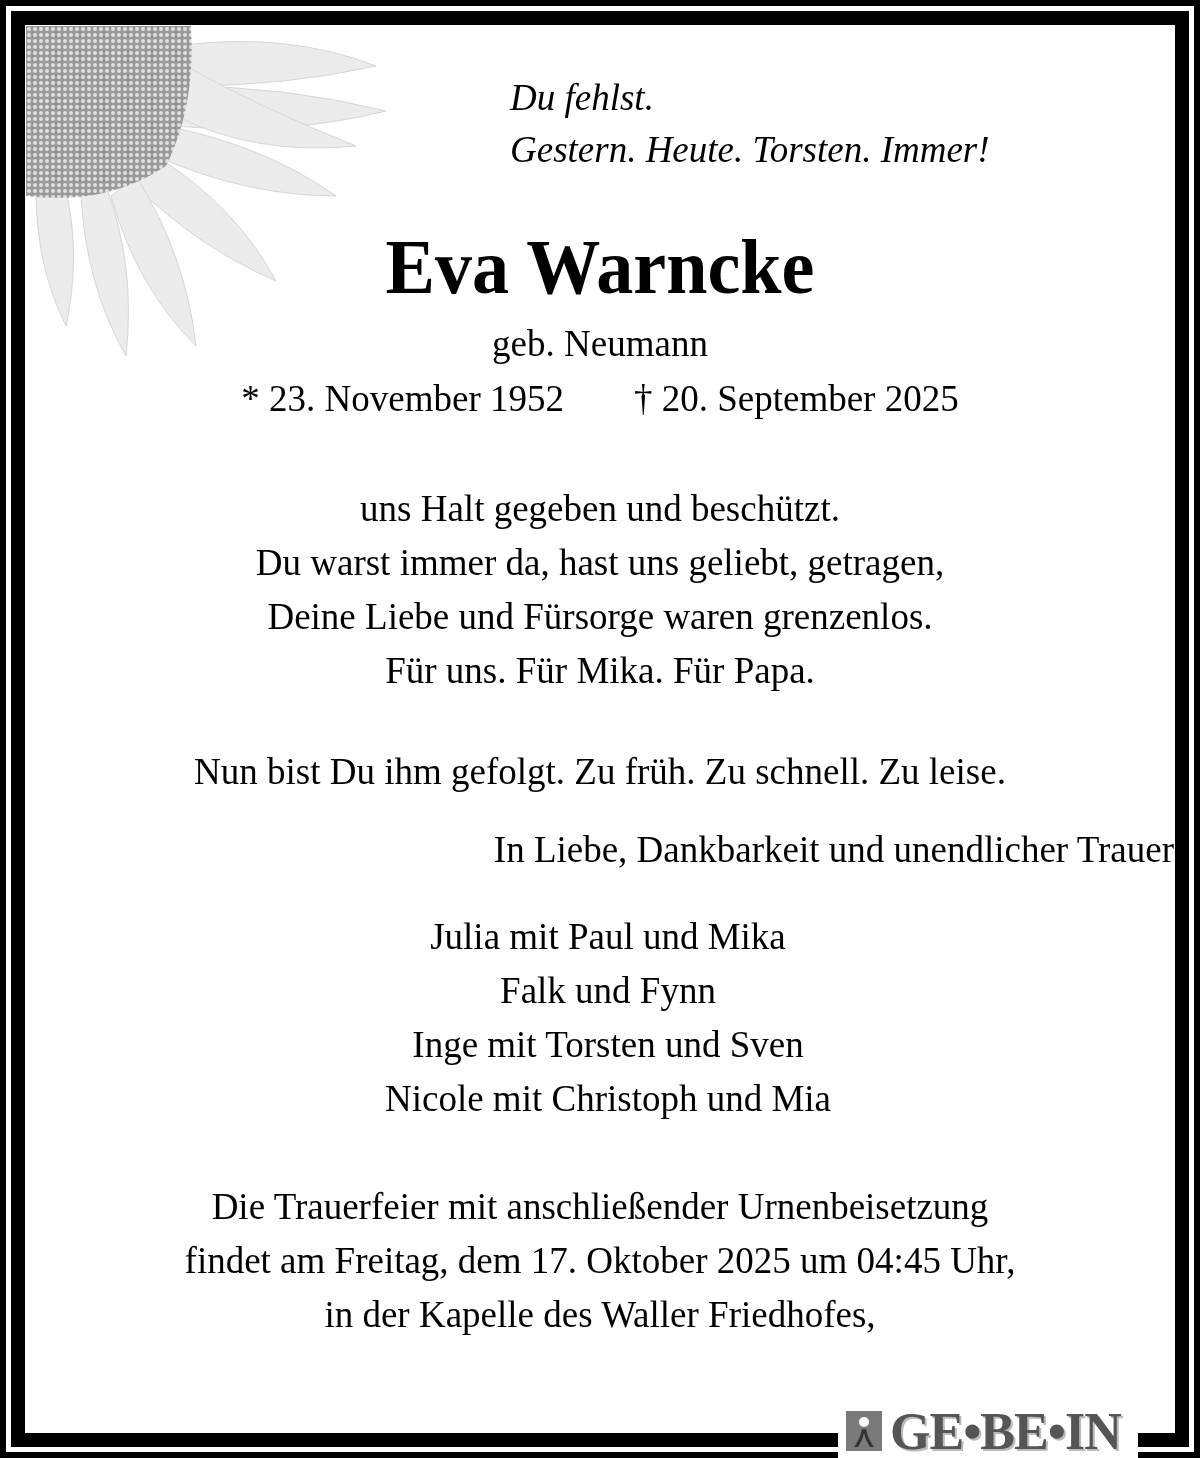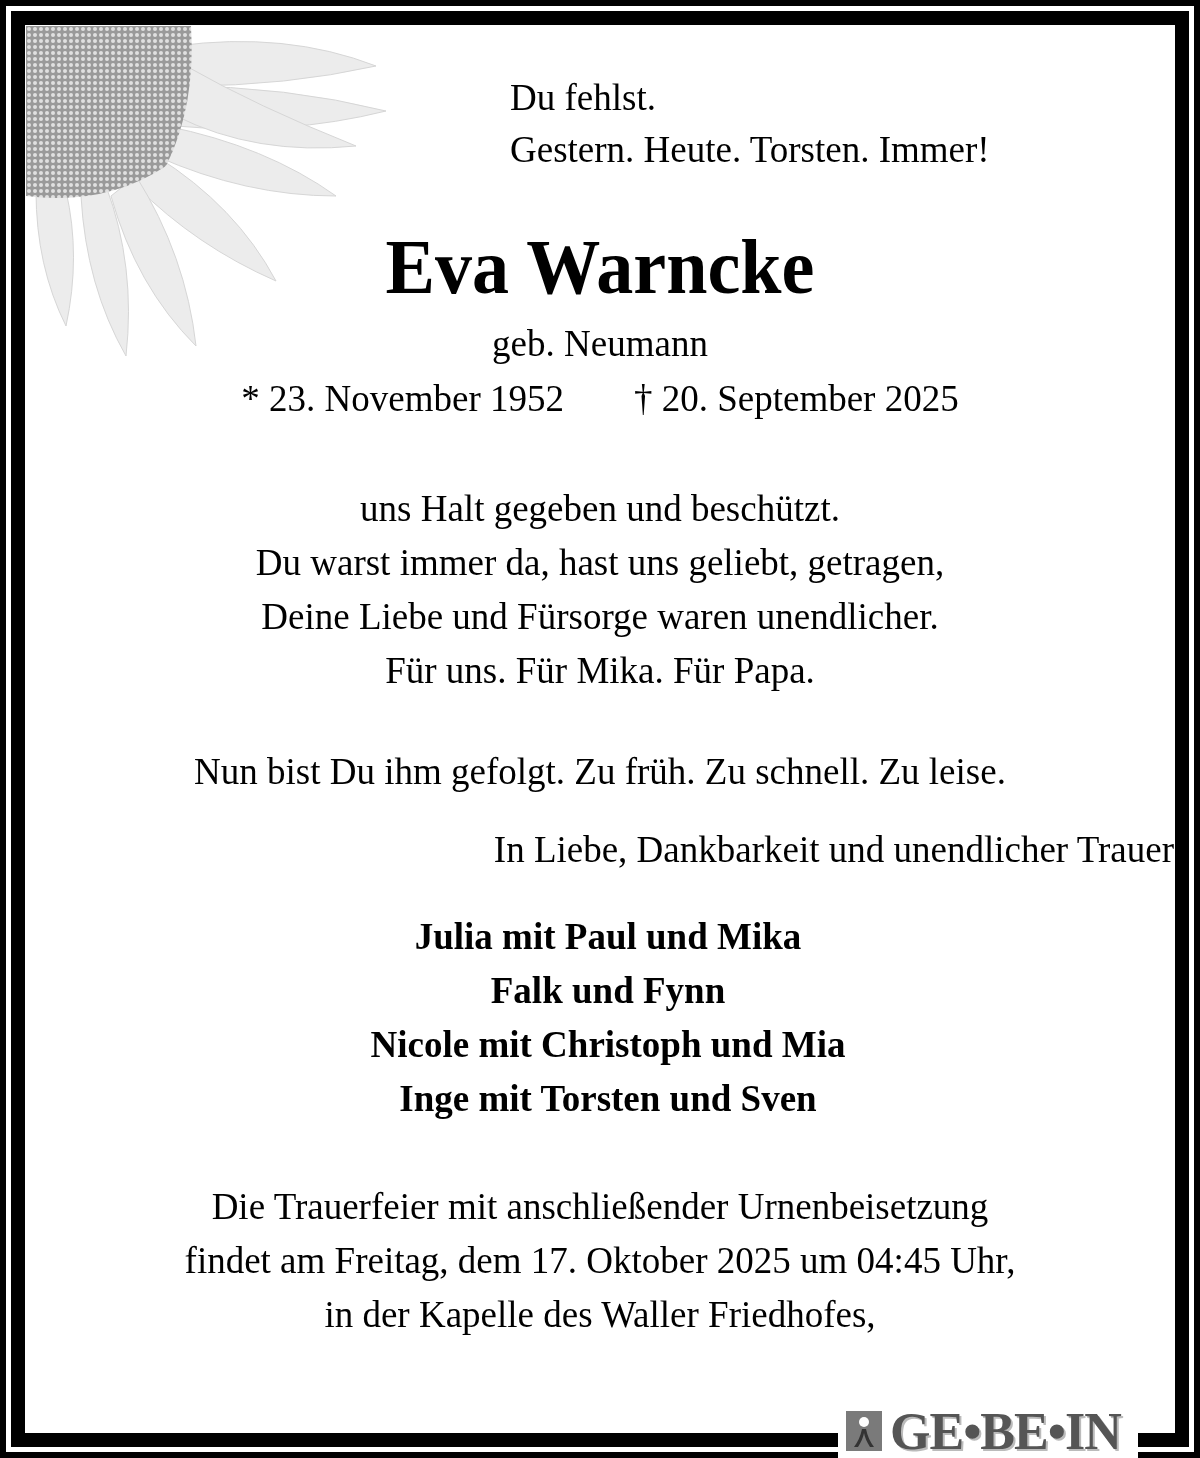--- a/index.html
+++ b/index.html
@@ -3,29 +3,29 @@
 <meta charset="utf-8">
 <style>
   html, body { margin:0; padding:0; background:#fff; }
   body { width:1200px; height:1458px; position:relative; overflow:hidden;
          font-family:"Liberation Serif","DejaVu Serif",serif; color:#000; }
   .outer { position:absolute; left:0; top:0; width:1200px; height:1458px; box-sizing:border-box;
            border:6px solid #000; }
   .inner { position:absolute; left:11px; top:11px; right:11px; bottom:11px; box-sizing:border-box;
            border:14px solid #000; background:#fff; }
   .flower { position:absolute; left:26px; top:26px; width:370px; height:330px; overflow:hidden; }
-  .motto { position:absolute; left:510px; top:72px; font-size:37px; line-height:52px; }
+  .motto { position:absolute; left:510px; top:72px; font-style:italic; font-size:37px; line-height:52px; }
   .center { position:absolute; left:26px; right:26px; text-align:center; }
   .name { top:222px; font-size:78px; font-weight:bold; line-height:90px; transform:scaleX(0.95); }
   .born { top:322px; font-size:37px; line-height:44px; }
   .dates { top:374px; font-size:37px; line-height:50px; }
   .dates span { display:inline-block; }
   .gap { width:70px; }
   .txt { font-size:37px; line-height:54px; }
-  .bold { font-weight:bold; font-size:37px; line-height:54px;padding-left:16px; }
+  .bold { font-weight:normal; font-size:37px; line-height:54px;padding-left:16px; }
   .logo-wrap { position:absolute; left:838px; top:1404px; width:300px; height:54px; background:#fff;
                display:flex; align-items:center; padding-left:8px; box-sizing:border-box; }
   .logo-mark { width:36px; height:40px; background:#7a7a7a; position:relative; margin-right:8px; }
   .logo-text { font-family:"Liberation Serif",serif; font-weight:bold; font-size:52px; color:#555;
                text-shadow:2px 2px 0 #bbb; letter-spacing:-1px; }
 </style>
 </head>
 <body>
 
 <div class="outer"></div>
@@ -64,33 +64,33 @@
 
 <div class="center name">Eva Warncke</div>
 <div class="center born">geb. Neumann</div>
 <div class="center dates">
   <span>* 23. November 1952</span><span class="gap"></span><span>† 20. September 2025</span>
 </div>
 
 <div class="center txt" style="top:482px;">
   <div>uns Halt gegeben und beschützt.</div>
   <div>Du warst immer da, hast uns geliebt, getragen,</div>
-  <div>Deine Liebe und Fürsorge waren unendlicher.</div>
+  <div>Deine Liebe und Fürsorge waren grenzenlos.</div>
   <div>Für uns. Für Mika. Für Papa.</div>
 </div>
 
 <div class="center txt" style="top:745px;">Nun bist Du ihm gefolgt. Zu früh. Zu schnell. Zu leise.</div>
 
 <div class="center txt" style="top:823px;text-align:right;">In Liebe, Dankbarkeit und unendlicher Trauer</div>
 
 <div class="center bold" style="top:910px;">
   <div>Julia mit Paul und Mika</div>
   <div>Falk und Fynn</div>
+  <div>Inge mit Torsten und Sven</div>
   <div>Nicole mit Christoph und Mia</div>
-  <div>Inge mit Torsten und Sven</div>
 </div>
 
 <div class="center txt" style="top:1180px;">
   <div>Die Trauerfeier mit anschließender Urnenbeisetzung</div>
   <div>findet am Freitag, dem 17. Oktober 2025 um 04:45 Uhr,</div>
   <div>in der Kapelle des Waller Friedhofes,</div>
 </div>
 
 <div class="logo-wrap">
   <div class="logo-mark">

